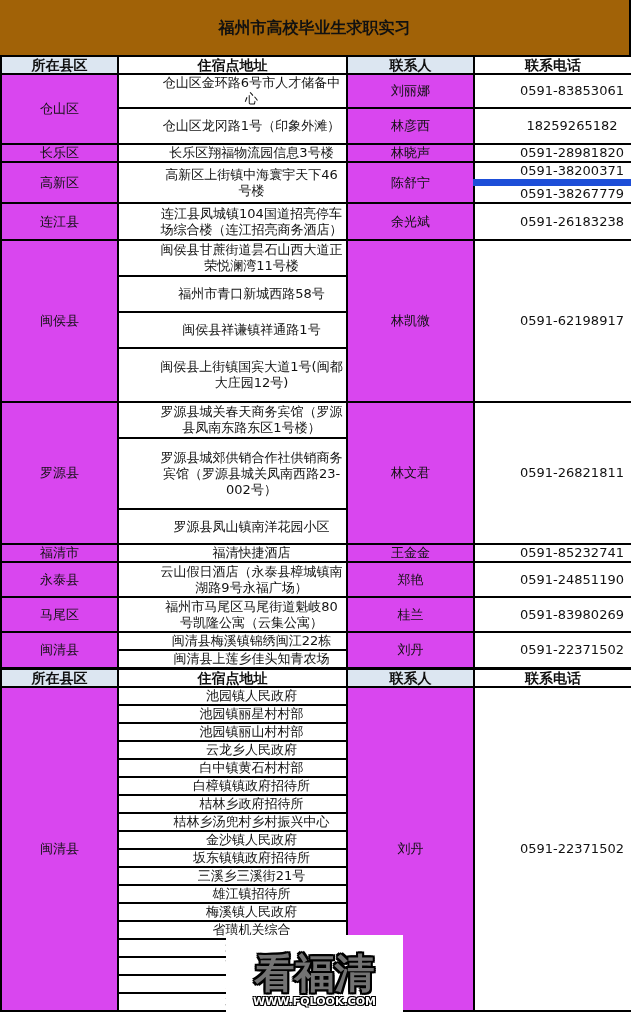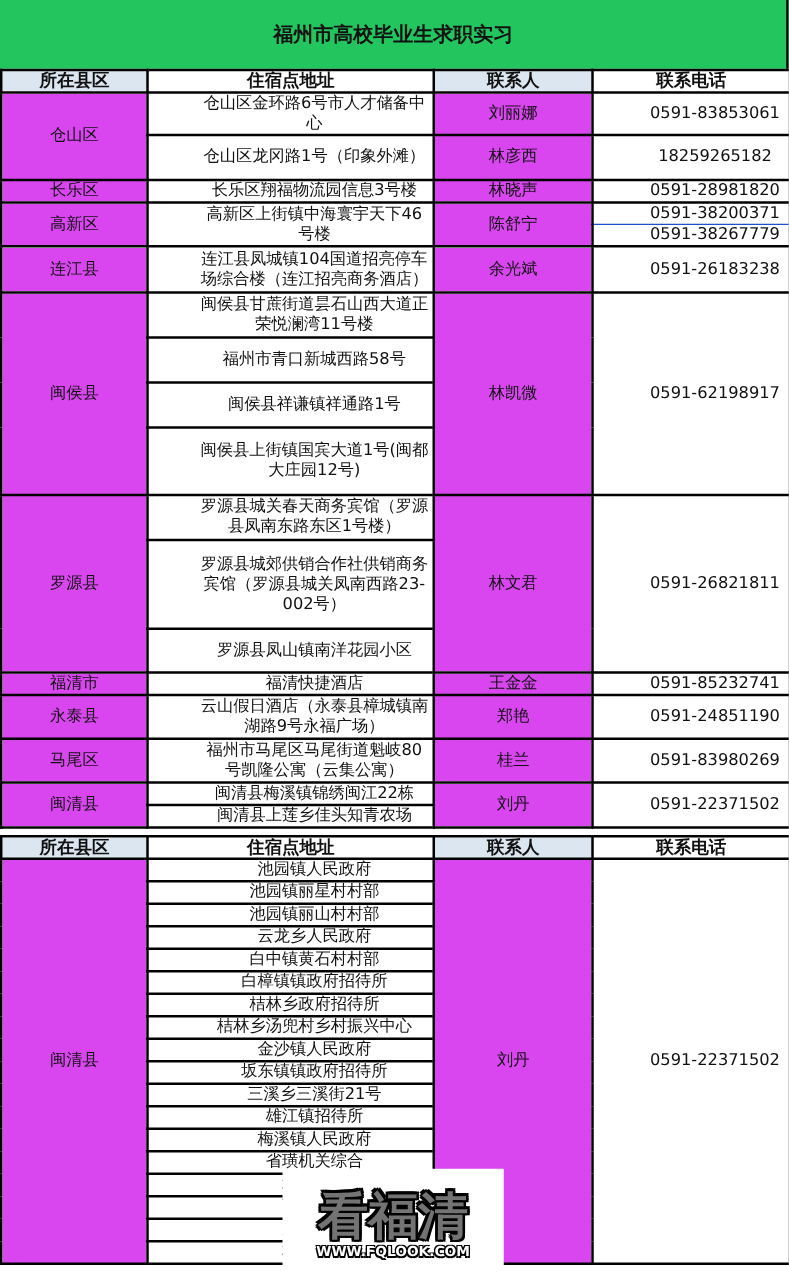--- a/index.html
+++ b/index.html
@@ -1,26 +1,26 @@
 <!DOCTYPE html>
 <html><head>
 <meta charset="utf-8">
 <style>
   html,body{margin:0;padding:0;background:#fff;}
   body{width:631px;height:1030px;position:relative;overflow:hidden;font-family:"DejaVu Sans","Liberation Sans",sans-serif;color:#111;}
-  .title{position:absolute;left:0;top:0;width:629px;height:55px;background:#22c55e;border-right:2px solid #000;
+  .title{position:absolute;left:0;top:0;width:629px;height:55px;background:#a16207;border-right:2px solid #000;
     display:flex;flex-direction:column;align-items:center;justify-content:center;font-weight:bold;font-size:16px;line-height:23px;font-family:"DejaVu Serif","Liberation Serif",serif;}
   table{position:absolute;left:0;border-collapse:collapse;table-layout:fixed;width:631px;}
   td{border:2px solid #000;text-align:center;vertical-align:middle;font-size:13px;line-height:16px;padding:0 2px;overflow:hidden;}
   td.county,td.contact{background:#d946ef;}
   td.addr,td.phone{background:#fff;padding-left:40px;}
   tr.head td{font-weight:bold;font-size:14px;font-family:"DejaVu Serif","Liberation Serif",serif;height:15px;margin-left:20px;}
   tr.head td.h1,tr.head td.h3{background:#dce6f1;}
   tr.head td.h2,tr.head td.h4{background:#fff;}
-  td.phone.split-top{border-bottom:1px solid #1d4ed8;}
+  td.phone.split-top{border-bottom:7px solid #1d4ed8;}
   td.phone.split-bot{border-top:1px solid #c8ccd2;}
   .watermark{position:absolute;left:226px;top:935px;width:177px;height:90px;background:#fff;
     display:flex;flex-direction:column;align-items:center;justify-content:center;}
   .wm-big{font-size:40px;font-weight:bold;color:#737373;letter-spacing:0px;line-height:44px;
     text-shadow:-2px -2px 0 #000,2px -2px 0 #000,-2px 2px 0 #000,2px 2px 0 #000,0 2px 0 #000,0 -2px 0 #000,2px 0 0 #000,-2px 0 0 #000;}
   .wm-url{font-size:11px;font-weight:bold;color:#fff;line-height:14px;
     text-shadow:-1px -1px 0 #000,1px -1px 0 #000,-1px 1px 0 #000,1px 1px 0 #000;}
 </style>
 </head>
 <body>

